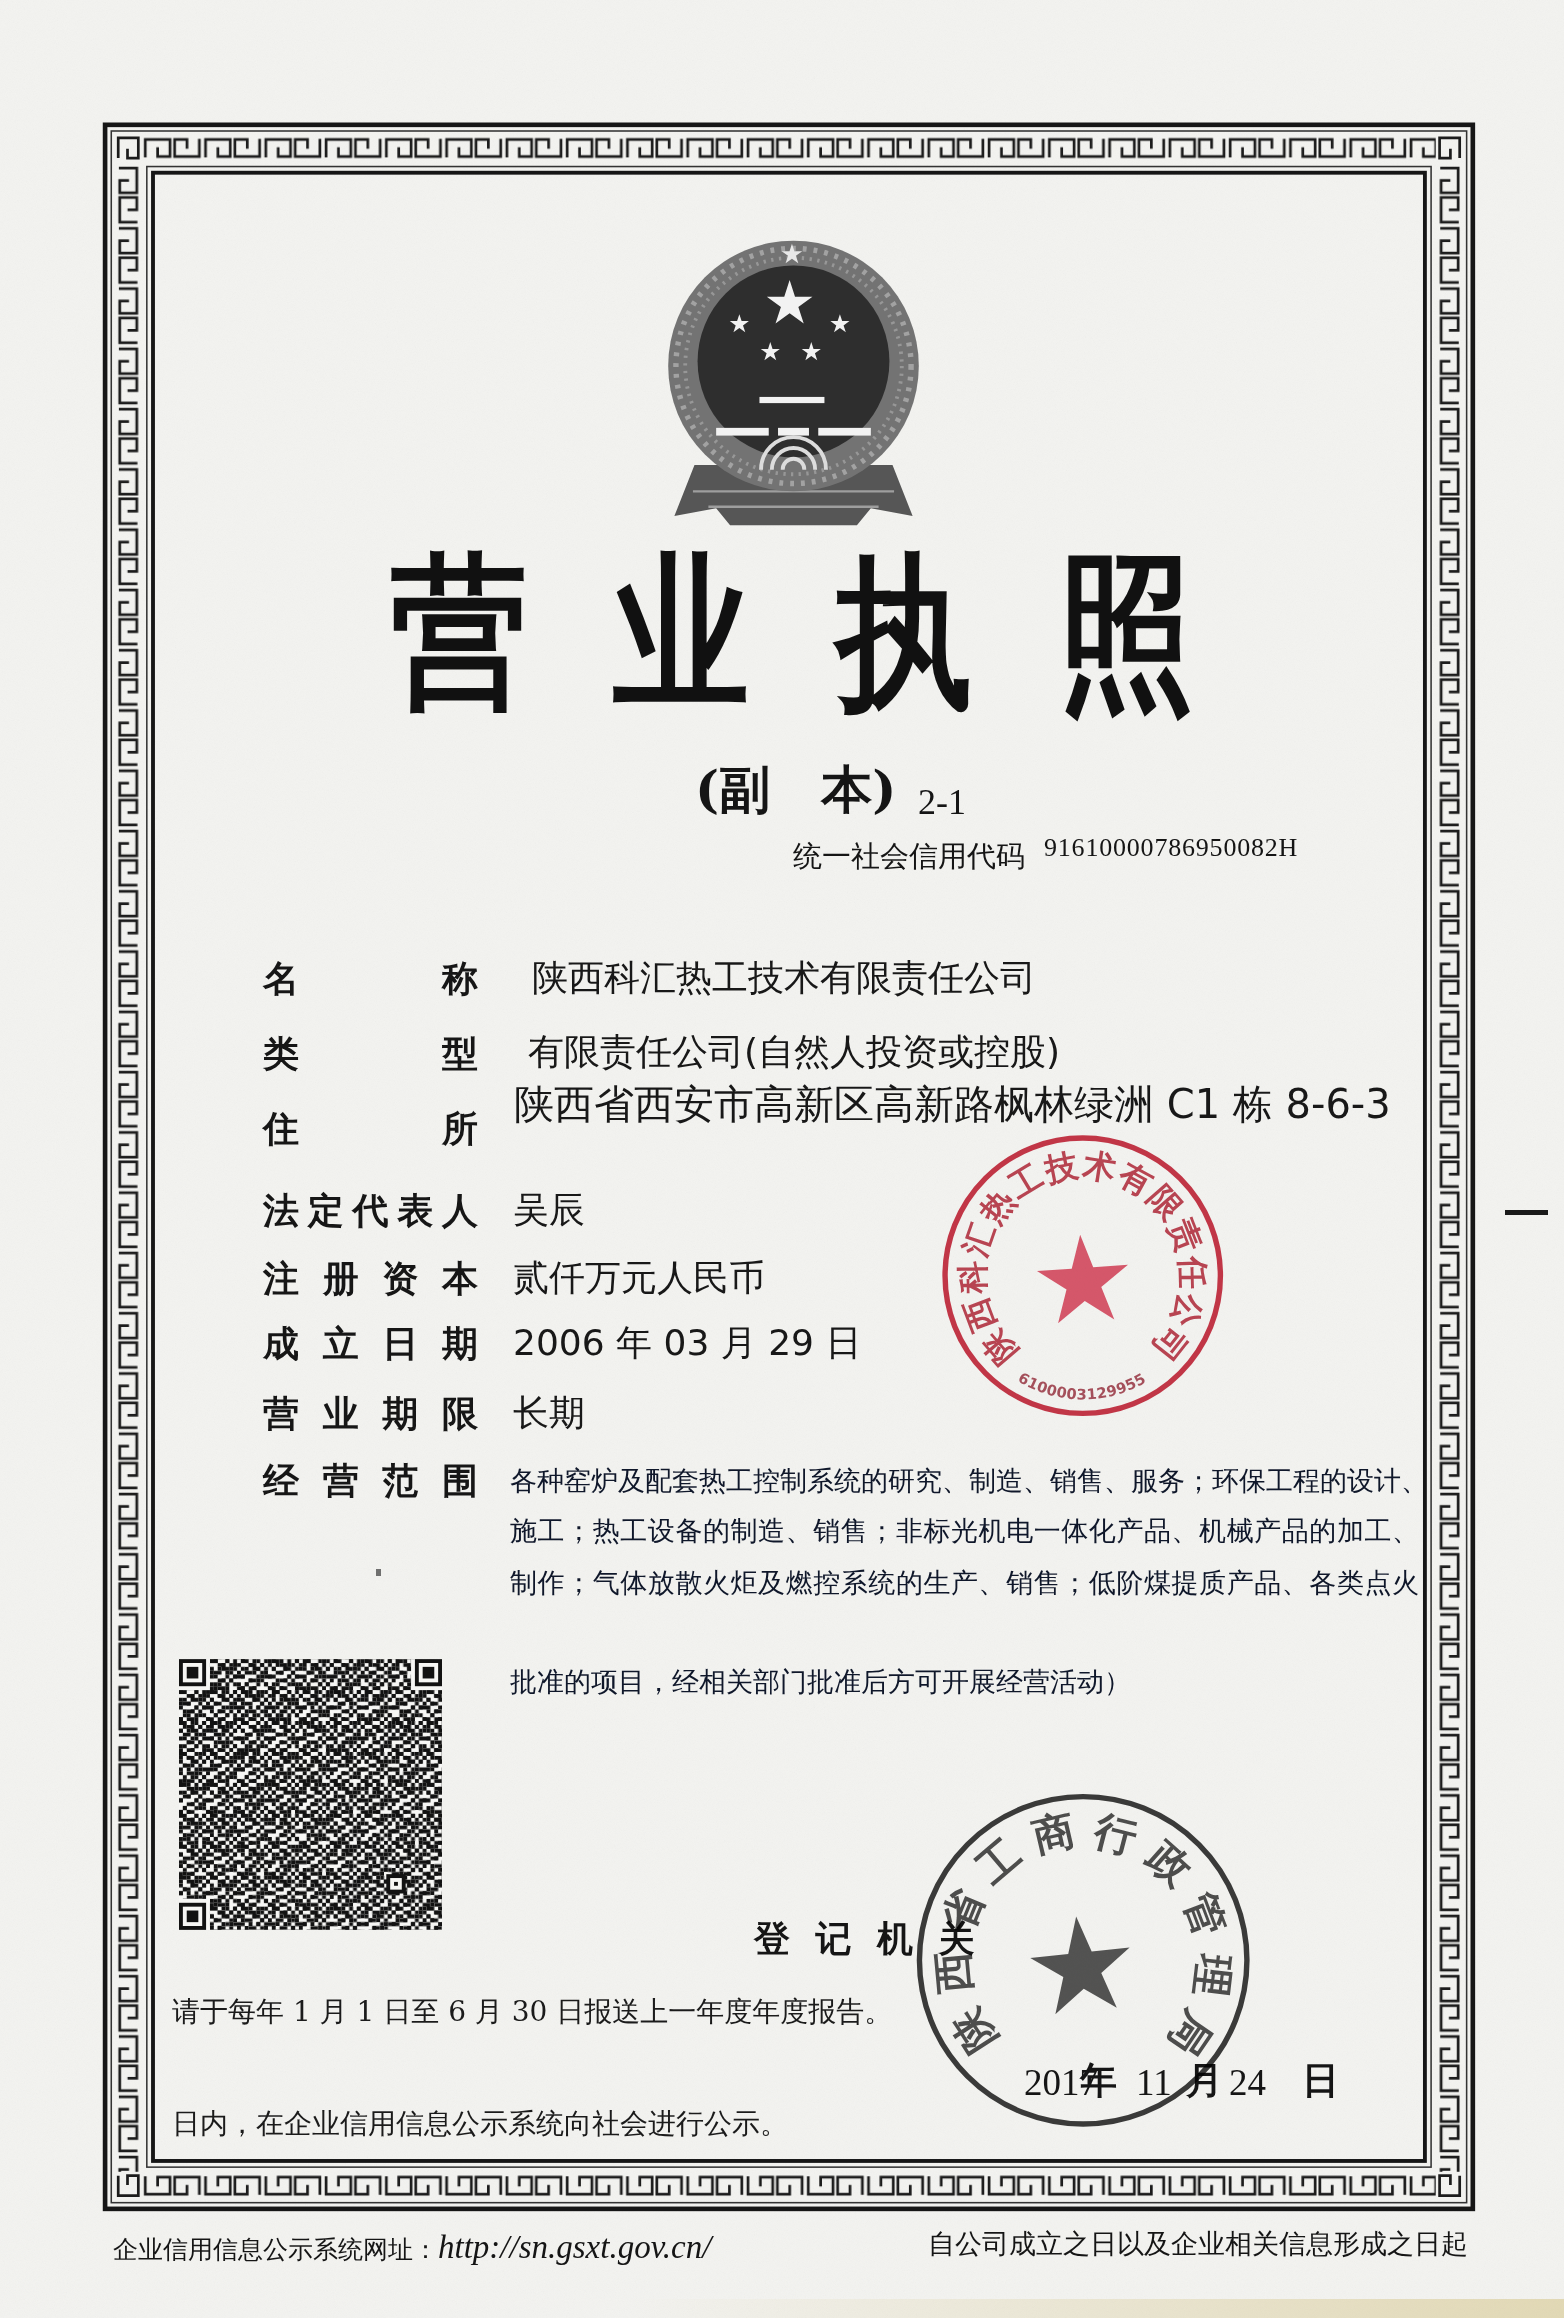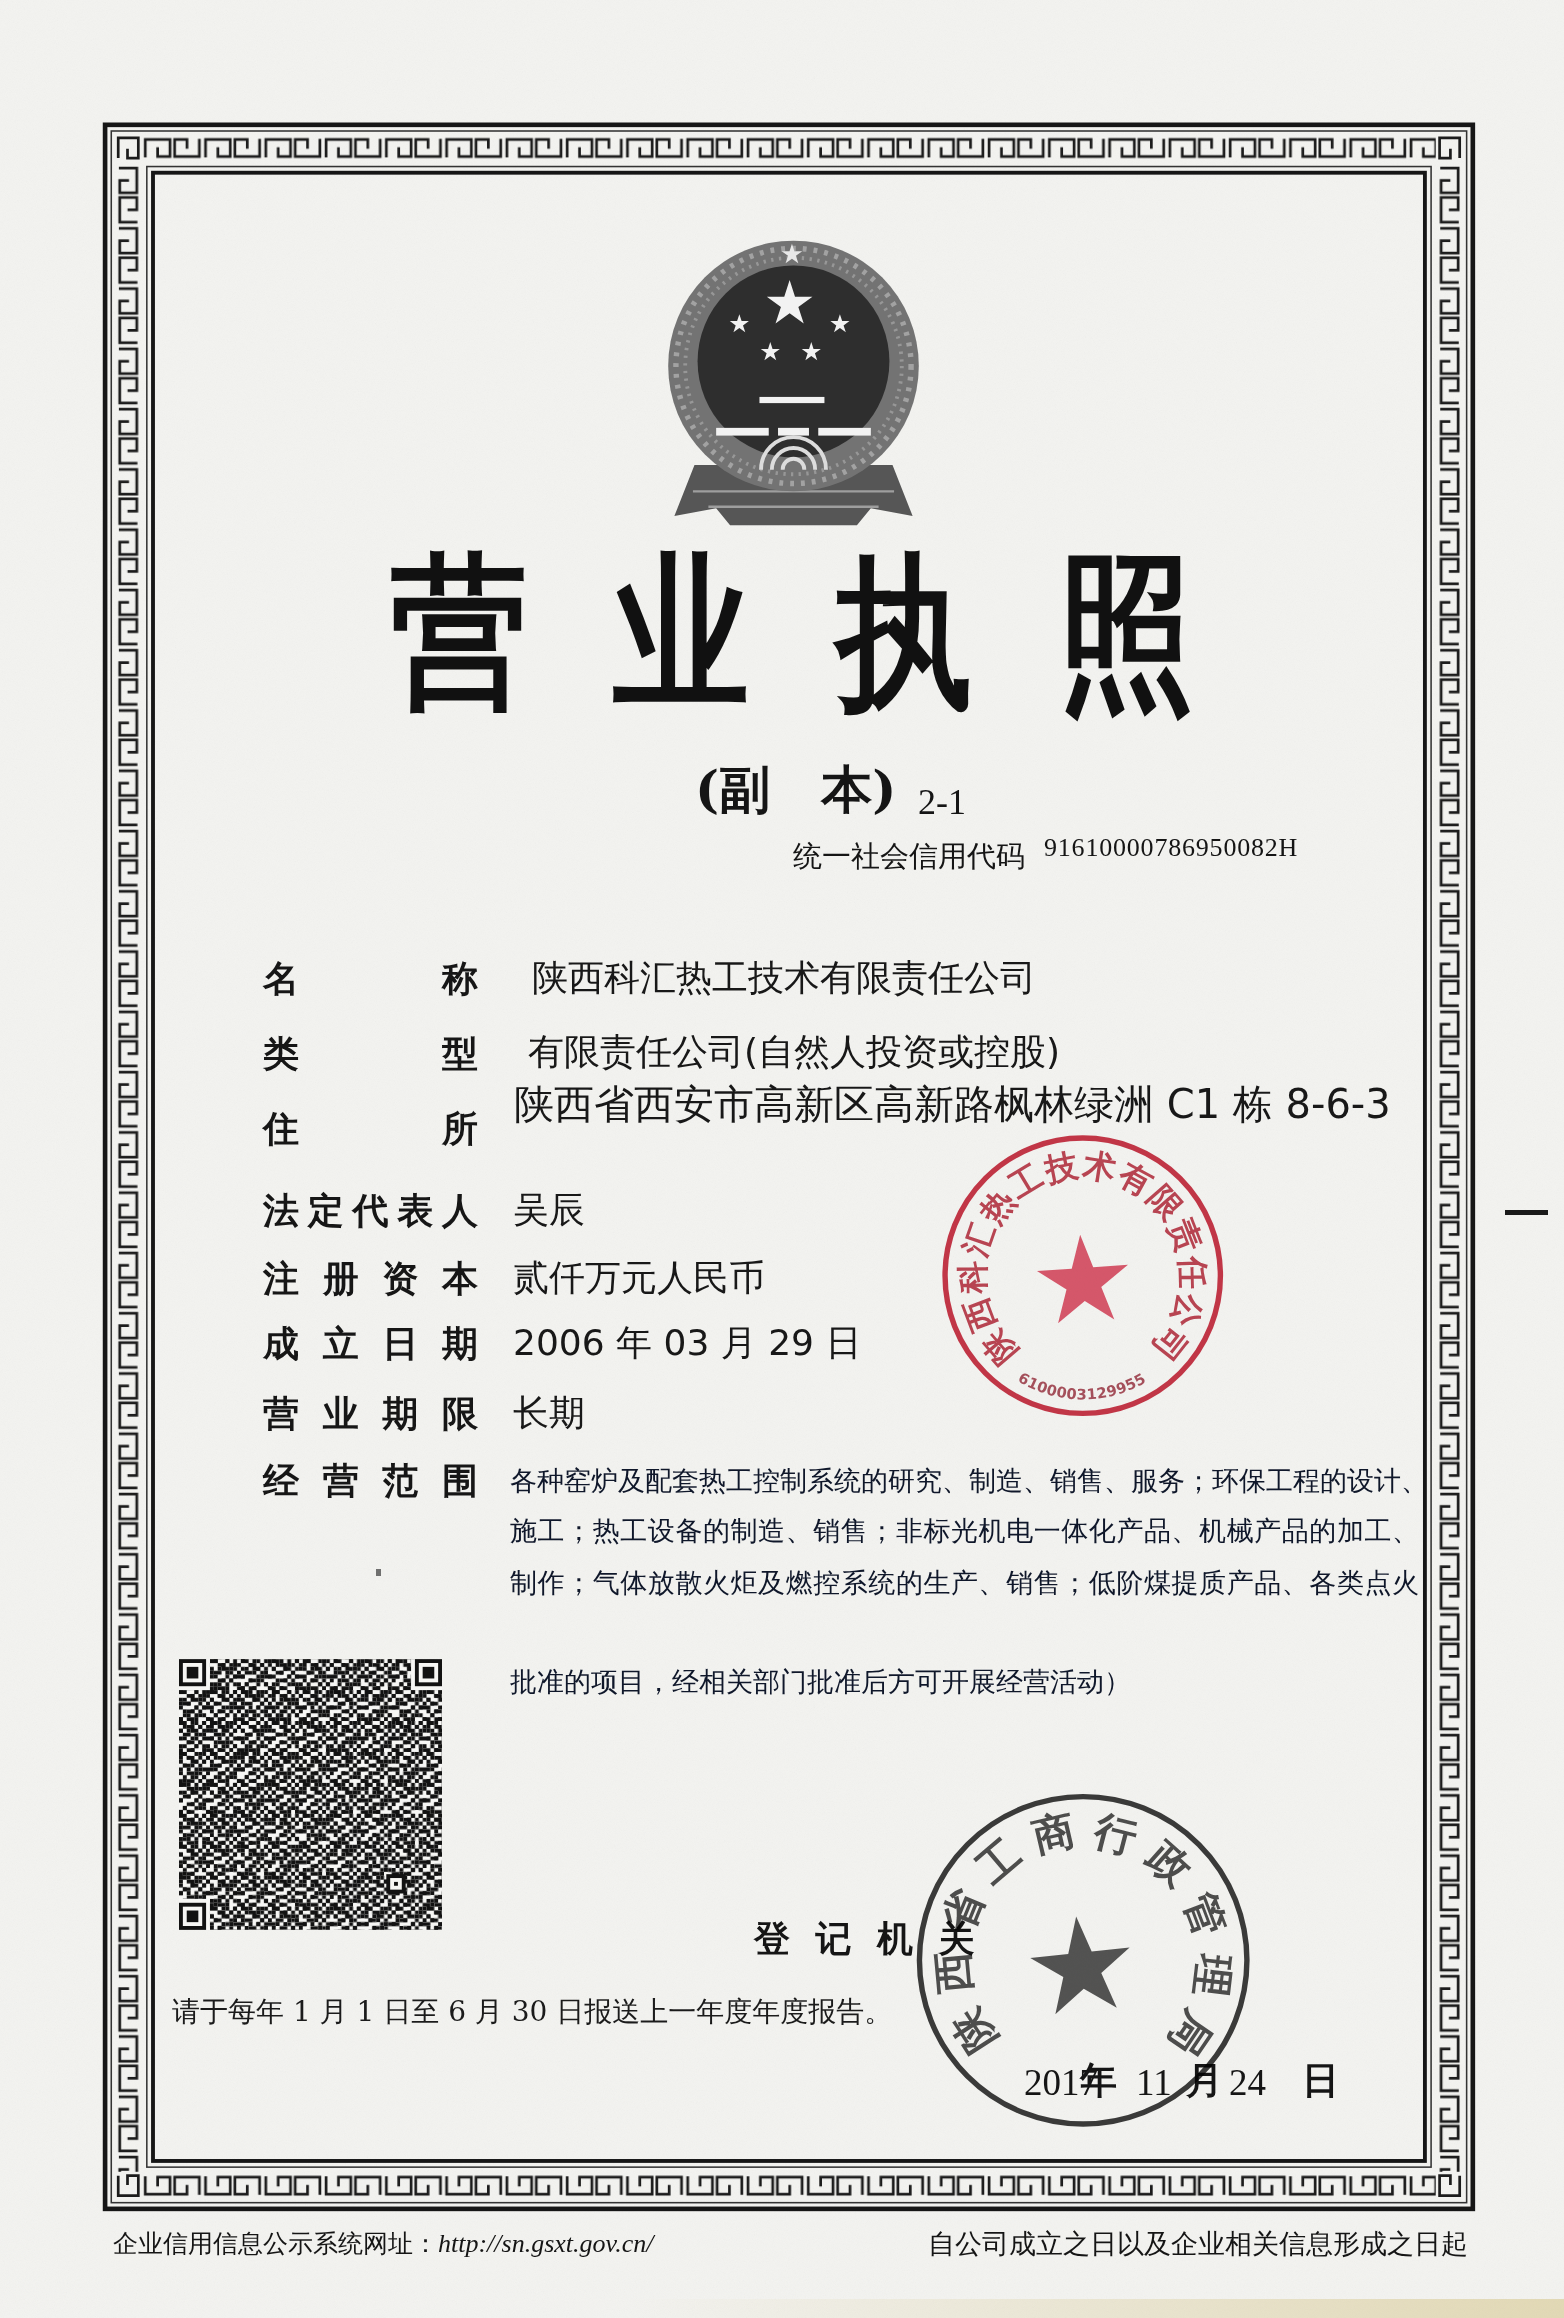--- a/index.html
+++ b/index.html
@@ -40,21 +40,21 @@
 
   .qr { left: 179px; top: 1659px; width: 263px; height: 271px; }
 
   .reg-label { left: 754px; top: 1921px; font-size: 36px; letter-spacing: 25.5px; font-weight: bold; font-family: "DejaVu Sans", sans-serif; }
   .date-num { top: 2064px; font-size: 37px; font-family: "Liberation Serif", serif; }
   .date-unit { top: 2062px; font-size: 37px; font-weight: bold; font-family: "DejaVu Sans", sans-serif; }
 
   .notice { left: 172px; font-size: 28px; font-family: "DejaVu Serif", serif; color: #1b1b1b; }
 
   .footer-left { left: 113px; top: 2231px; font-size: 25px; font-family: "DejaVu Serif", serif; }
-  .footer-left .url { font-family: "Liberation Serif", serif; font-style: italic; font-size: 26px; }
+  .footer-left .url { font-family: "Liberation Serif", serif; font-style: italic; font-size: 33px; }
   .footer-right { right: 96px; top: 2230px; font-size: 27px; font-family: "DejaVu Serif", serif; }
 
   .stamp { position: absolute; mix-blend-mode: multiply; pointer-events: none; }
   .mark { position: absolute; background: #1a1a1a; }
   .edge-tint {
     position: absolute; left: 0; right: 0; bottom: 0; height: 20px;
     background: linear-gradient(90deg, rgba(0,0,0,0) 40%, rgba(205,185,110,0.45) 100%);
   }
 </style>
 </head>
@@ -272,20 +272,21 @@
       <path id="blkArc" d="M1292.3,2639.3 A150,150 0 1 1 1511.7,2639.3"></path>
     </defs>
     <circle cx="1402" cy="2537" r="212" fill="none" stroke="#222" stroke-width="7" opacity="0.88"></circle>
     <polygon points="0,-1 0.2245,-0.309 0.951,-0.309 0.363,0.118 0.588,0.809 0,0.382 -0.588,0.809 -0.363,0.118 -0.951,-0.309 -0.2245,-0.309" transform="translate(1400,2548) rotate(-6) scale(68)" fill="#3a3a3a" opacity="0.85"></polygon>
     <text font-family="DejaVu Serif, serif" font-weight="bold" font-size="54" fill="#262626" opacity="0.8">
       <textPath href="#blkArc" textLength="700" lengthAdjust="spacing">陕西省工商行政管理局</textPath>
     </text>
   </svg>
 
   <div class="abs notice" style="top:1998px">请于每年 1 月 1 日至 6 月 30 日报送上一年度年度报告。</div>
+  <div class="abs notice" style="top:2110px">日内，在企业信用信息公示系统向社会进行公示。</div>
 
   <div class="abs footer-left">
     <span>企业信用信息公示系统网址：</span><span class="url">http://sn.gsxt.gov.cn/</span>
   </div>
   <div class="abs footer-right">自公司成立之日以及企业相关信息形成之日起</div>
 
   <div class="mark" style="left:1505px;top:1210px;width:43px;height:4.6px;"></div>
   <div class="mark" style="left:376px;top:1569px;width:4.6px;height:7px;opacity:.6"></div>
   <div class="edge-tint"></div>
 </div>

